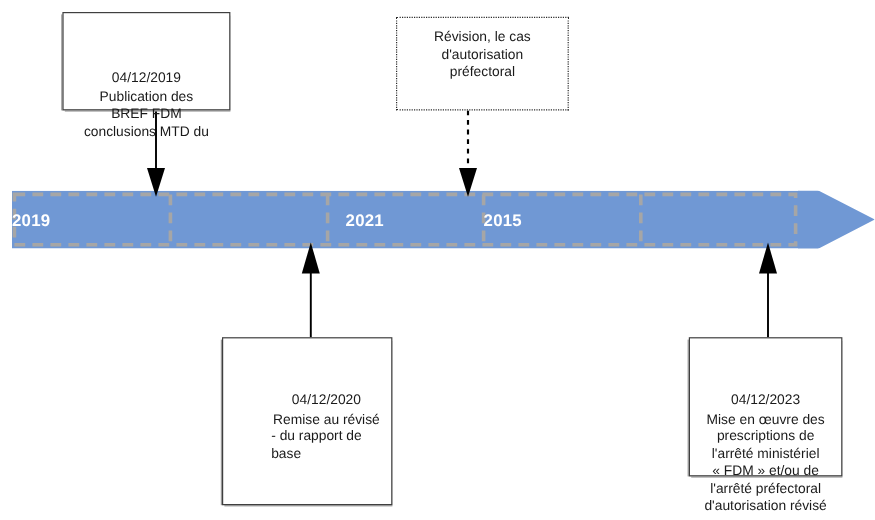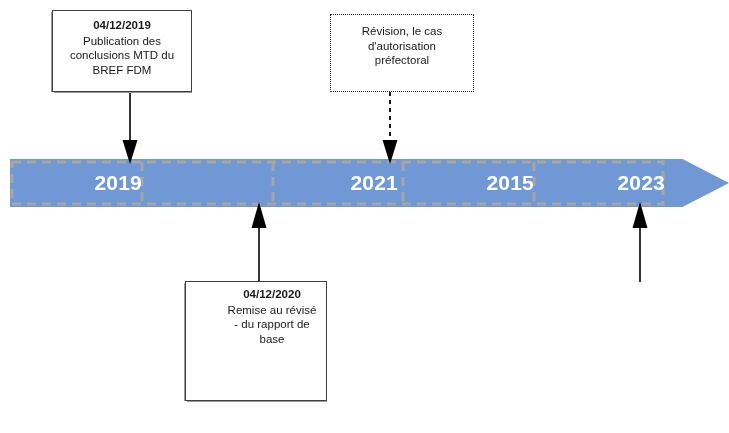--- a/index.html
+++ b/index.html
@@ -33,45 +33,46 @@
     border: 1px solid #3f3f3f;
     box-shadow: -2px 1px 0 -1px #9a9a9a, 1px 2px 0 -1px #9a9a9a;
   }
   .callout.dotted {
     border: 1.4px dotted #2b2b2b;
   }
   .callout .inner {
     padding: 6px 7px 6px 7px;
   }
   .callout .date {
-    font-weight: bold;
+    font-weight: normal;
     display: block;
     margin-bottom: 1px;
+    margin-top: 40px;
   }
   .callout .line {
     display: block;
   }
   .callout .just {
     display: block;
     text-align: justify;
     text-align-last: left;
     text-justify: inter-word;
   }
   .callout .leftline {
     display: block;
-    text-align: center;
+    text-align: left;
   }
 
   #box-2019 { left: 52px;  top: 10px;  width: 140px; height: 82px; }
   #box-2019 .inner { padding-top: 7px; }
 
   #box-revision { left: 330px; top: 14px; width: 144px; height: 78px; }
   #box-revision .inner { padding-top: 9px; }
 
-  #box-2020 { left: 185px; top: 281px; width: 142px; height: 120px; padding-left: 32px; }
+  #box-2020 { left: 185px; top: 281px; width: 142px; height: 140px; padding-left: 32px; }
   #box-2020 .inner { padding: 5px 8px; }
 
   #box-2023 { left: 574px; top: 281px; width: 128px; height: 116px; }
   #box-2023 .inner { padding: 5px 4px; }
 
   
   #timeline-bar {
     position: absolute;
     left: 10px;
     top: 159px;
@@ -80,23 +81,23 @@
     z-index: 2;
   }
   #timeline-bar svg { display: block; }
 
   .year-label {
     position: absolute;
     top: 159px;
     height: 48px;
     line-height: 48px;
     color: #ffffff;
-    font-size: 21px;
+    font-size: 14px;
     font-weight: bold;
-    text-align: right;
+    text-align: left;
     z-index: 3;
     pointer-events: none;
     letter-spacing: 0.2px;
   }
 
   
   .connector {
     position: absolute;
     z-index: 4;
   }
@@ -116,23 +117,22 @@
 
       <line x1="132" y1="3" x2="132" y2="45" stroke="#a6a6a6" stroke-width="3" stroke-dasharray="9,6"></line>
       <line x1="263" y1="3" x2="263" y2="45" stroke="#a6a6a6" stroke-width="3" stroke-dasharray="9,6"></line>
       <line x1="393" y1="3" x2="393" y2="45" stroke="#a6a6a6" stroke-width="3" stroke-dasharray="9,6"></line>
       <line x1="524" y1="3" x2="524" y2="45" stroke="#a6a6a6" stroke-width="3" stroke-dasharray="9,6"></line>
     </svg>
   </div>
 
   <div class="year-label" style="left:10px;  width:132px;">2019</div>
   <div class="year-label" style="left:142px; width:131px;margin-top:44px;">2020</div>
-  <div class="year-label" style="left:268px; width:130px;">2021</div>
+  <div class="year-label" style="left:288px; width:130px;">2021</div>
   <div class="year-label" style="left:403px; width:131px;">2015</div>
-  <div class="year-label" style="left:534px; width:131px;">2023</div>
 
   <div class="connector" style="left:121px; top:92px;">
     <svg width="20" height="74">
       <line x1="9" y1="0" x2="9" y2="56" stroke="#000000" stroke-width="1.6"></line>
       <polygon points="1.5,48 16.5,48 9,72" fill="#000000"></polygon>
     </svg>
   </div>
 
   <div class="connector" style="left:381px; top:92px;">
     <svg width="20" height="74">
@@ -152,35 +152,46 @@
     <svg width="20" height="82">
       <line x1="9" y1="82" x2="9" y2="10" stroke="#000000" stroke-width="1.6"></line>
       <polygon points="1.5,28 16.5,28 9,2" fill="#000000"></polygon>
     </svg>
   </div>
 
   <div id="box-2019" class="callout solid">
     <div class="inner">
       <span class="date">04/12/2019</span>
       <span class="line">Publication des</span>
+      <span class="line">BREF FDM</span>
       <span class="line">conclusions MTD  du</span>
-      <span class="line">BREF FDM</span>
     </div>
   </div>
 
   <div id="box-revision" class="callout dotted">
     <div class="inner">
       <span class="line">Révision, le cas</span>
       <span class="line">d'autorisation</span>
       <span class="line">préfectoral</span>
     </div>
   </div>
 
   <div id="box-2020" class="callout solid">
     <div class="inner">
       <span class="date">04/12/2020</span>
       <span class="line">Remise au révisé</span>
       <span class="leftline">- du rapport de base</span>
     </div>
   </div>
 
+  <div id="box-2023" class="callout solid">
+    <div class="inner">
+      <span class="date">04/12/2023</span>
+      <span class="line">Mise en œuvre des</span>
+      <span class="line">prescriptions de</span>
+      <span class="line">l'arrêté ministériel</span>
+      <span class="line">« FDM » et/ou de</span>
+      <span class="line">l'arrêté préfectoral</span>
+      <span class="line">d'autorisation révisé</span>
+    </div>
+  </div>
 
 </div>
 
 </body></html>

